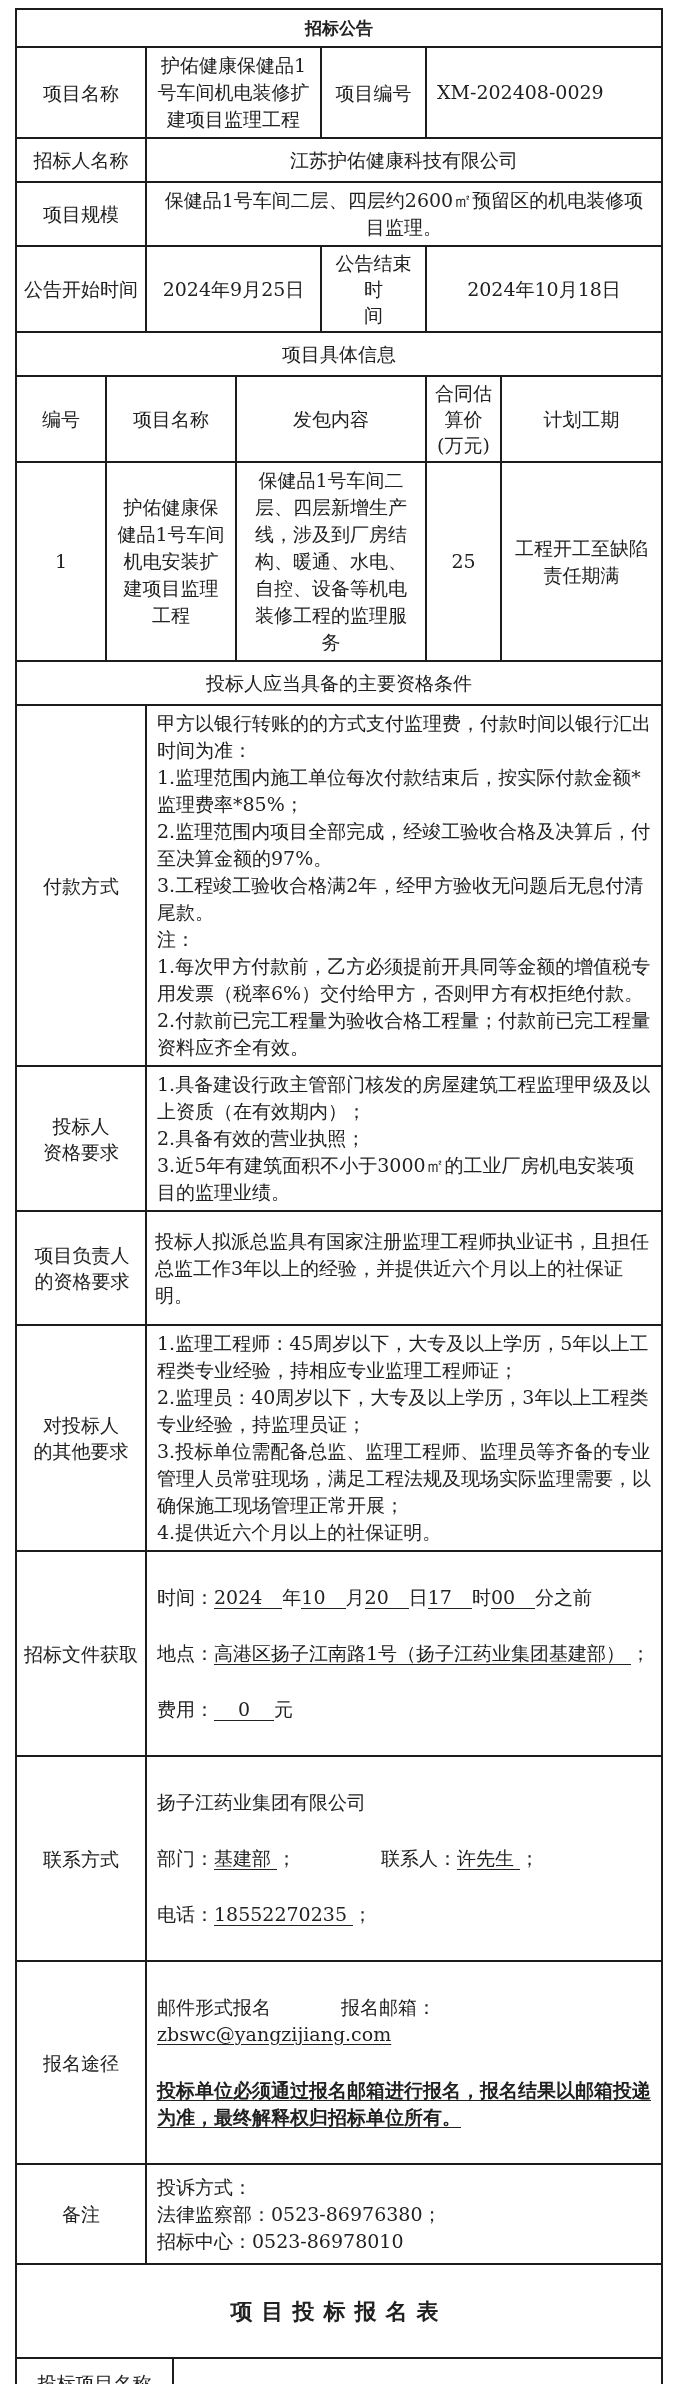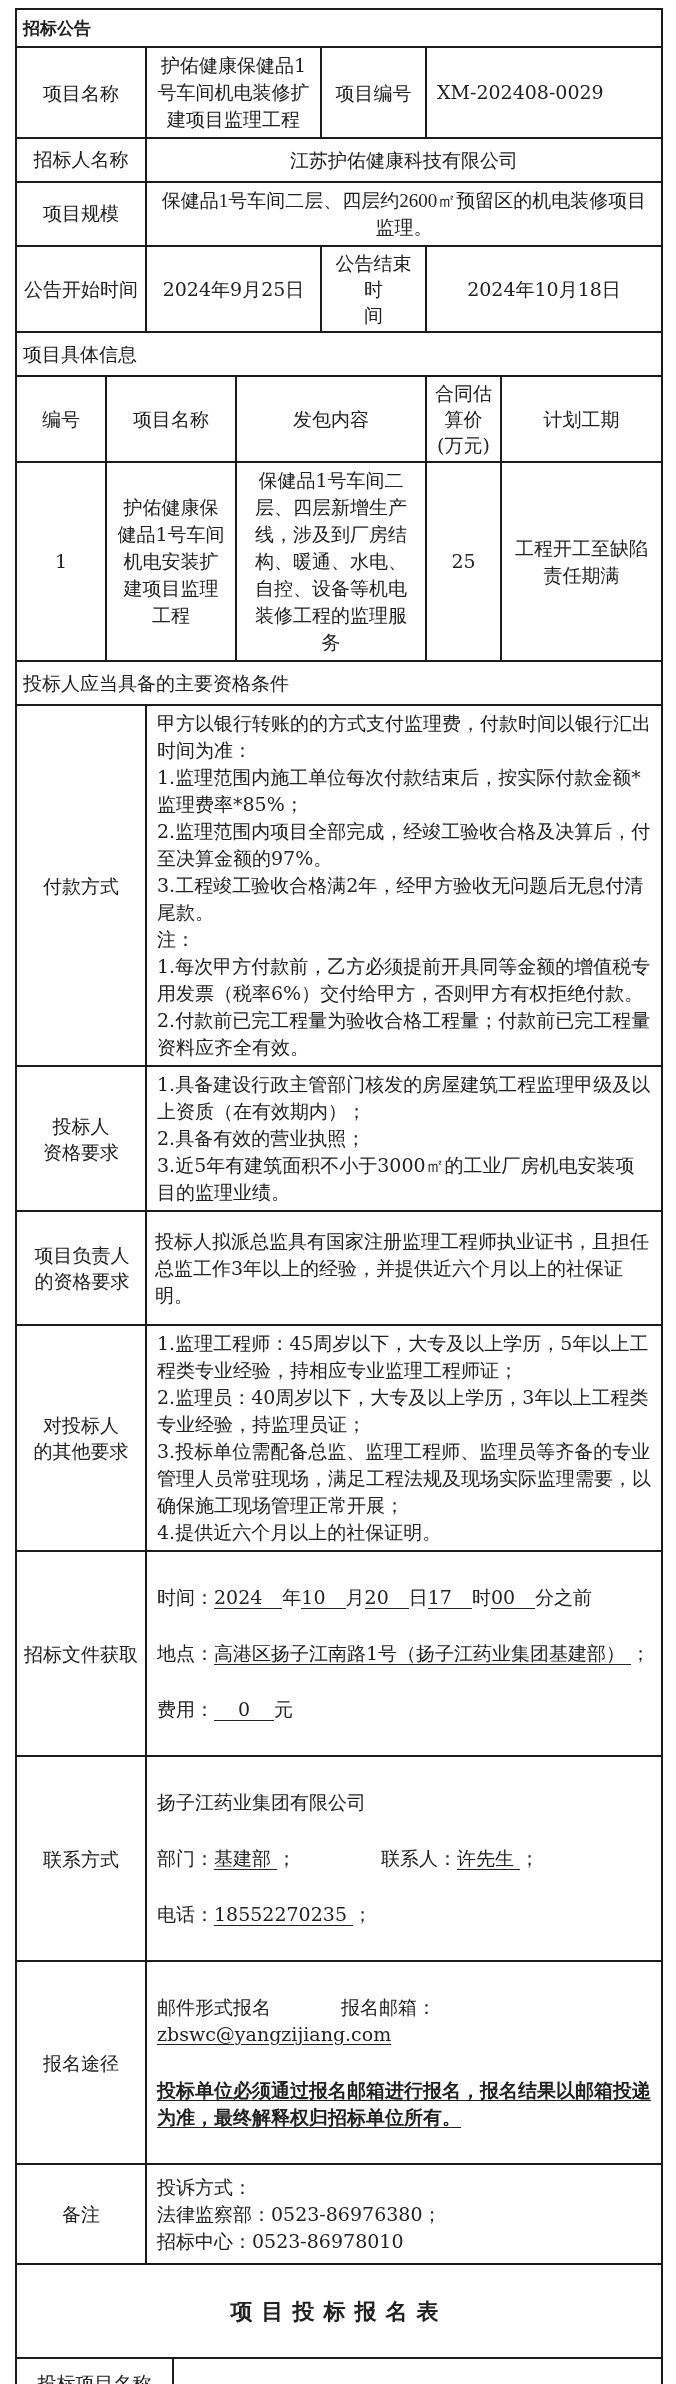--- a/index.html
+++ b/index.html
@@ -2,36 +2,36 @@
 <html><head>
 <meta charset="utf-8">
 <style>
   html,body { margin:0; padding:0; background:#ffffff; }
   body { font-family:"DejaVu Serif","Liberation Serif",serif; color:#212121; }
   .doc { width:646px; margin:0 auto; padding-top:8px; padding-bottom:10px; }
   table.tbl { border-collapse:collapse; width:646px; table-layout:fixed; }
   table.tbl + table.tbl { margin-top:-2px; }
   td { border:2px solid #1c1c1c; font-size:19px; line-height:26px; padding:3px 6px;
        vertical-align:middle; word-wrap:break-word; background:#fff; }
-  .sec { }
+  .sec { text-align:center; }
   .bold { font-weight:bold; }
   .lab { text-align:center; white-space:pre-line; }
   .ct  { text-align:left; padding:4px 10px; white-space:pre-line; line-height:27px; }
   .center { text-align:center; }
   .ub  { border-bottom:1px solid #222; }
   .pad { padding-right:20px; }
   .padsm { padding-right:6px; }
   .feeblank { padding:0 24px; }
   .gap { margin-left:30px; }
   .gapwide { margin-left:85px; }
   .gapmail { margin-left:70px; }
   .un { text-decoration:underline; text-underline-offset:3px; }
   .line { margin:1px 0; }
   .h30 td { height:30px; }
-  .h34 td { height:34px;font-family:Liberation Serif, serif; }
+  .h34 td { height:34px; }
   .h36 td { height:36px; }
   .h40 td { height:40px; }
   .h56 td { height:56px; }
   .h58 td { height:58px; }
   .h72 td { height:72px; }
   .h74 td { height:74px; }
   .h90 td { height:90px;margin-left:8px; }
   .h104 td { height:104px;padding-left:8px; }
   .h120 td { height:120px; }
   .h126 td { height:126px; }

